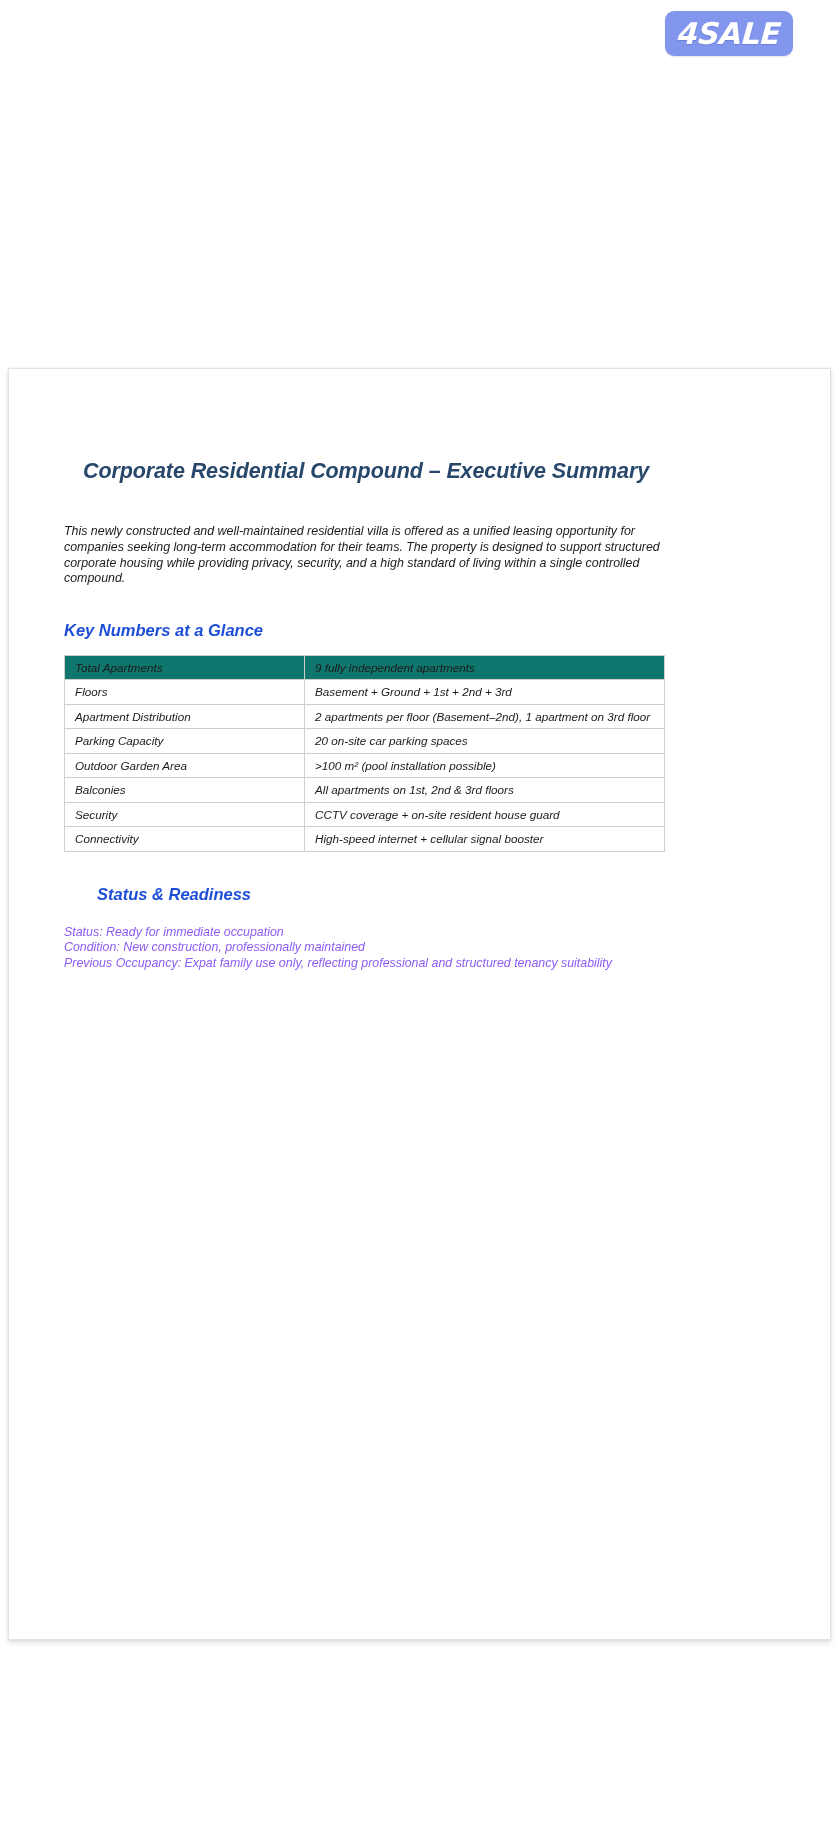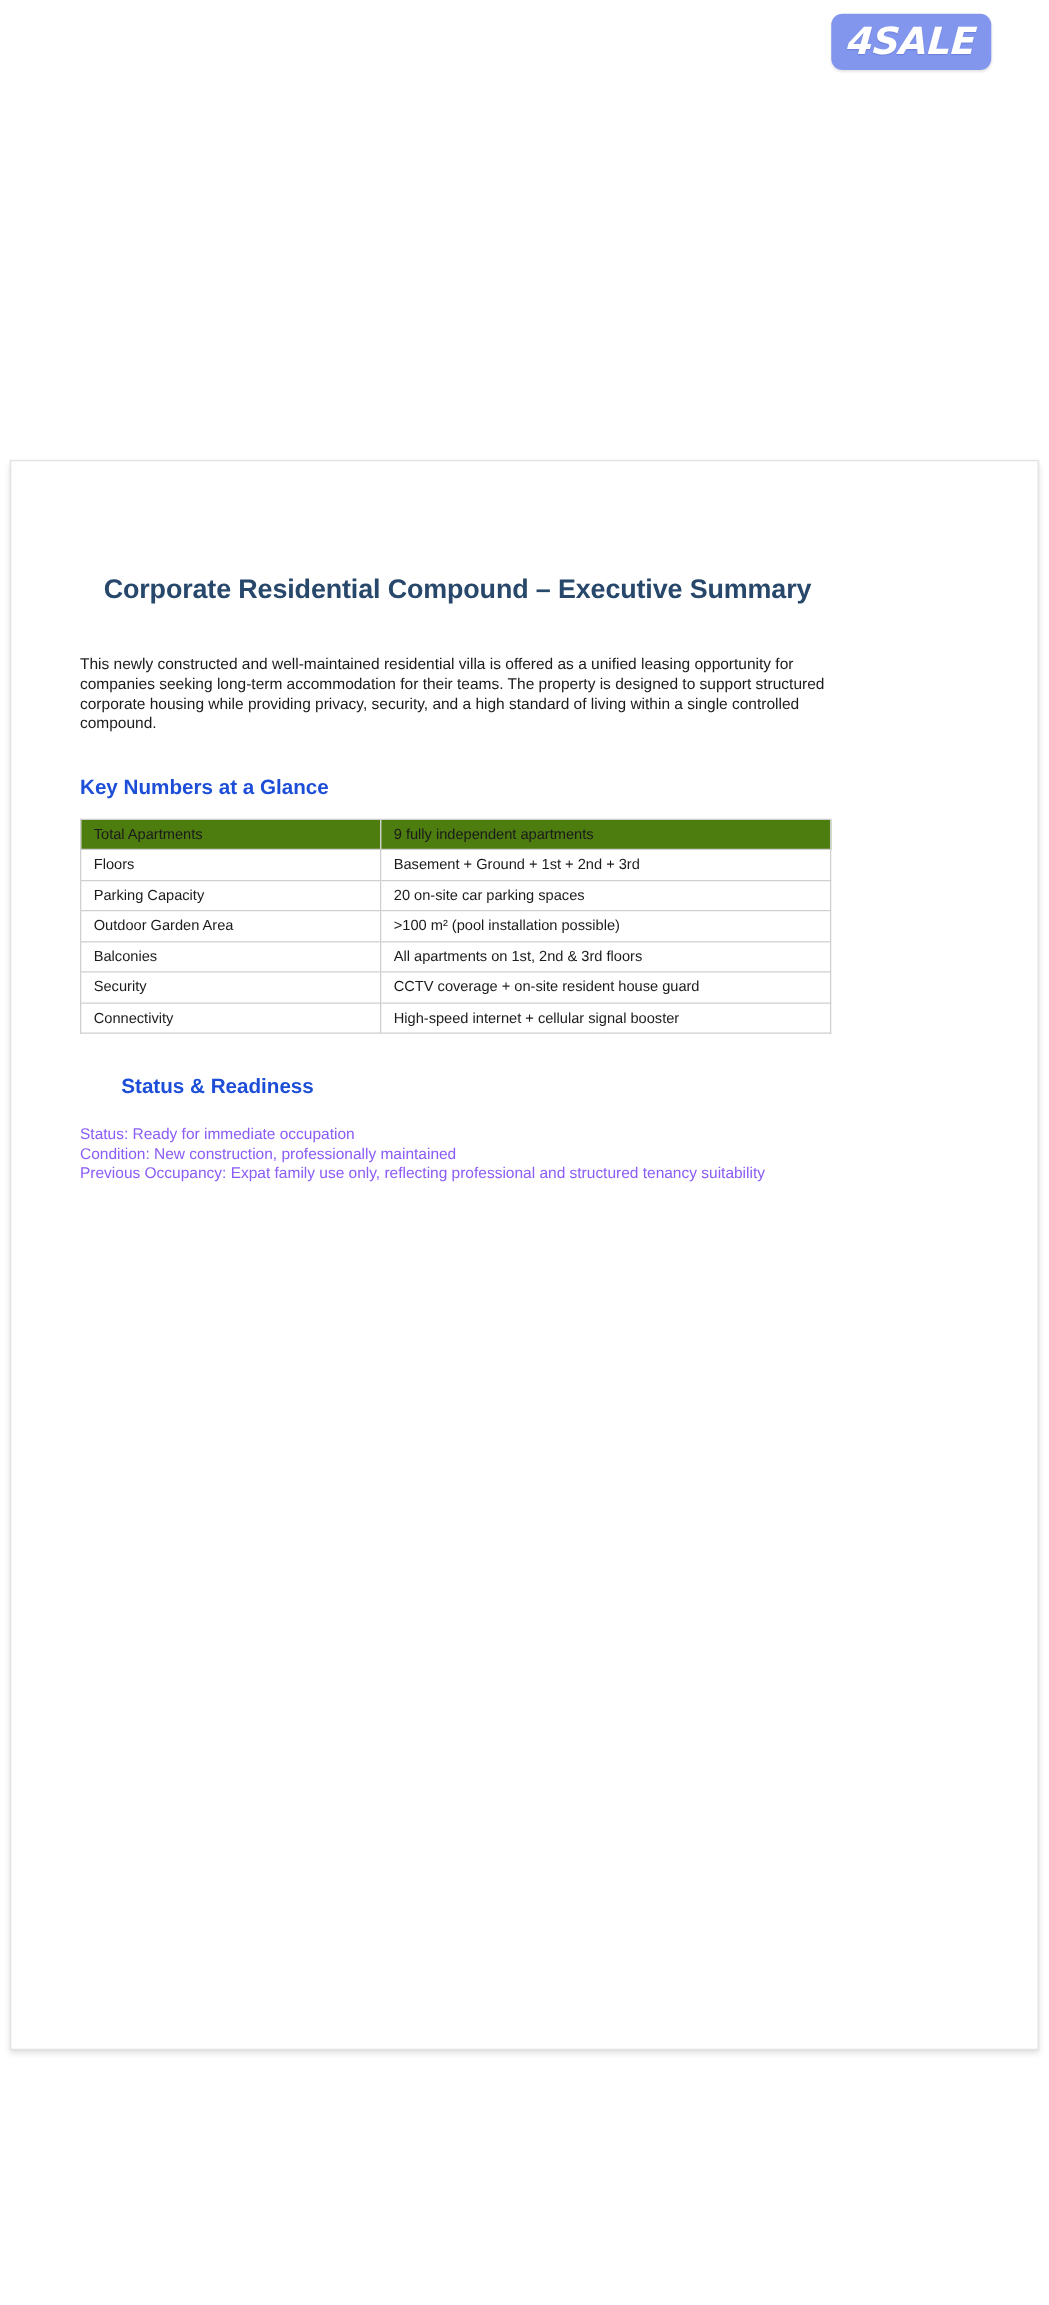--- a/index.html
+++ b/index.html
@@ -47,20 +47,21 @@
     position: absolute;
     left: 8px;
     top: 368px;
     width: 823px;
     height: 1272px;
     background: #ffffff;
     border: 1px solid #e2e2e2;
     box-shadow: 0 3px 5px rgba(0,0,0,0.12), 0 0 0 1px rgba(0,0,0,0.02);
     box-sizing: border-box;
     overflow: hidden;
+    font-style: italic;
   }
   .doc-inner {
     position: absolute;
     left: 48px;
     top: 0;
     width: 610px;
   }
 
   .doc-title {
     margin: 0;
@@ -108,21 +109,21 @@
     color: #1b1b1b;
     padding: 5px 9px 5px 10px;
     height: 11px;
     line-height: 1.15;
     vertical-align: middle;
     white-space: nowrap;
     overflow: visible;
   }
   .kn-table col.c1 { width: 240px; }
   .kn-table col.c2 { width: 360px; }
-  .kn-table tr.shaded td { background: #4d7c0f; }
+  .kn-table tr.shaded td { background: #0f766e; }
 
   
   .status-block {
     margin: 0;
     padding-top: 21px;
     margin-left: 7px;
     font-size: 12.4px;
     line-height: 1.26;
     color: #8b5cf6;
     width: 640px;
@@ -153,20 +154,24 @@
       <tbody>
         <tr class="shaded">
           <td>Total Apartments</td>
           <td>9 fully independent apartments</td>
         </tr>
         <tr>
           <td>Floors</td>
           <td>Basement + Ground + 1st + 2nd + 3rd</td>
         </tr>
         <tr>
+          <td>Apartment Distribution</td>
+          <td>2 apartments per floor (Basement–2nd), 1 apartment on 3rd floor</td>
+        </tr>
+        <tr>
           <td>Parking Capacity</td>
           <td>20 on-site car parking spaces</td>
         </tr>
         <tr>
           <td>Outdoor Garden Area</td>
           <td>&gt;100 m² (pool installation possible)</td>
         </tr>
         <tr>
           <td>Balconies</td>
           <td>All apartments on 1st, 2nd &amp; 3rd floors</td>

